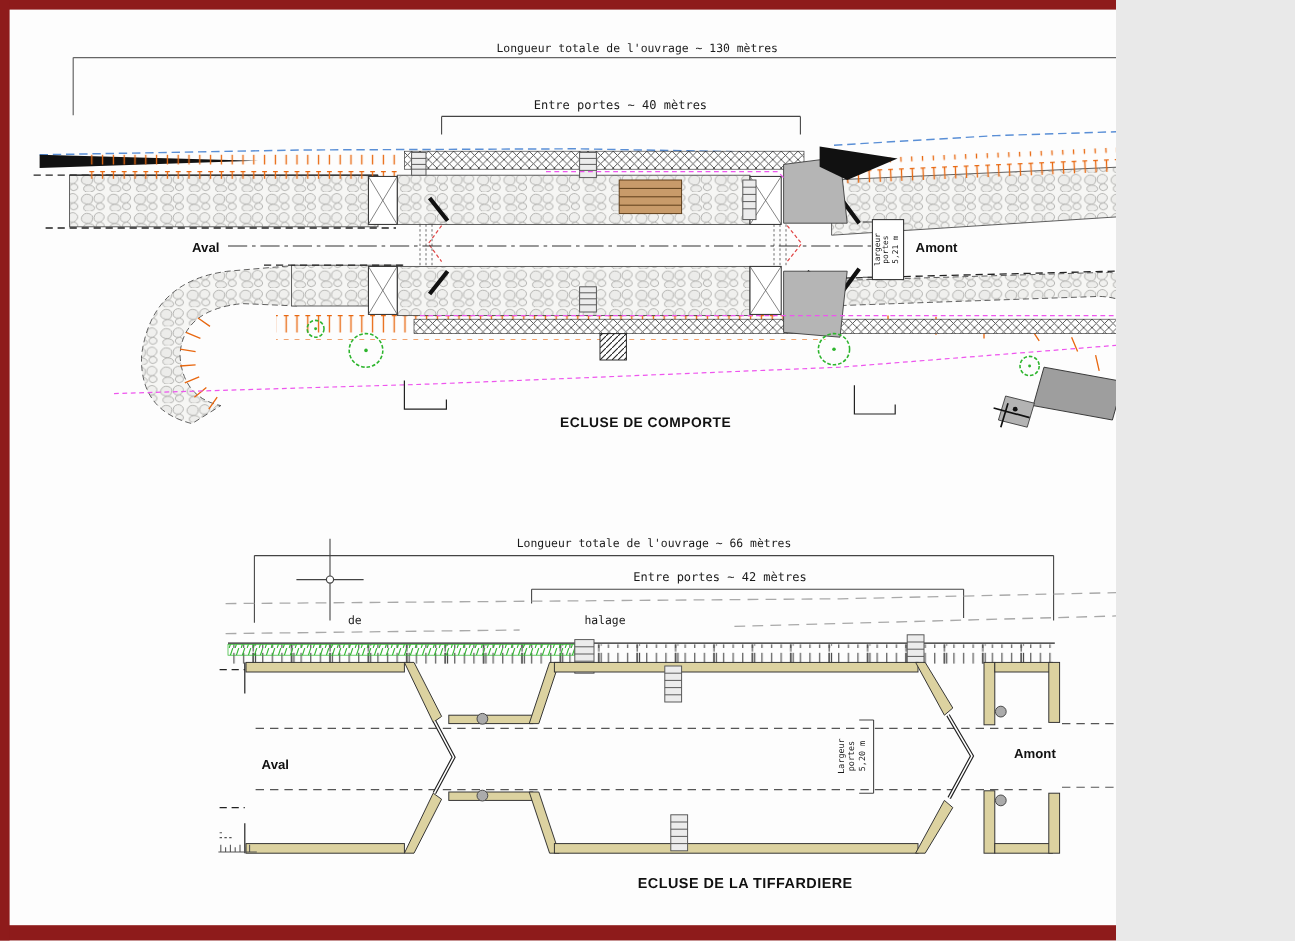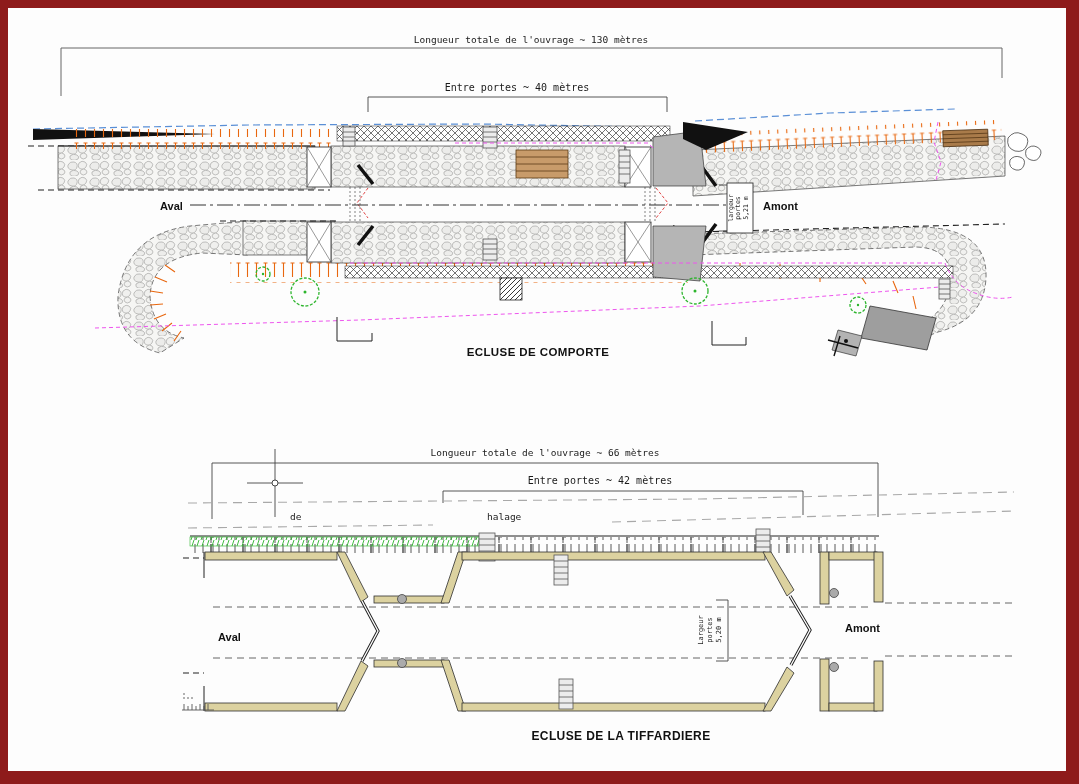--- a/index.html
+++ b/index.html
@@ -1,16 +1,16 @@
 <!DOCTYPE html>
 <html><head>
 <meta charset="utf-8">
 <style>
   html,body{margin:0;padding:0;background:#e9e9e9;}
-  .page{position:relative;width:1079px;height:784px;background:#fdfdfd;overflow:hidden;}
+  .page{position:relative;width:930px;height:784px;background:#fdfdfd;overflow:hidden;}
   svg{position:absolute;left:0;top:0;}
   .cad     { font:9.5px "DejaVu Sans Mono", monospace; fill:#1a1a1a; }
   .cad10   { font:10px  "DejaVu Sans Mono", monospace; fill:#1a1a1a; }
   .cadsm   { font:6.5px "DejaVu Sans Mono", monospace; fill:#1a1a1a; }
   .cadsm2  { font:7px   "DejaVu Sans Mono", monospace; fill:#1a1a1a; }
   .lbl     { font:bold 11px "Liberation Sans", sans-serif; fill:#111; }
   .title   { font:bold 11.5px "Liberation Sans", sans-serif; fill:#111; letter-spacing:.4px; }
   .dim     { stroke:#666; stroke-width:1; fill:none; }
   .dimd    { stroke:#444; stroke-width:.9; fill:none; }
   .kline   { stroke:#222; stroke-width:1; fill:none; }

